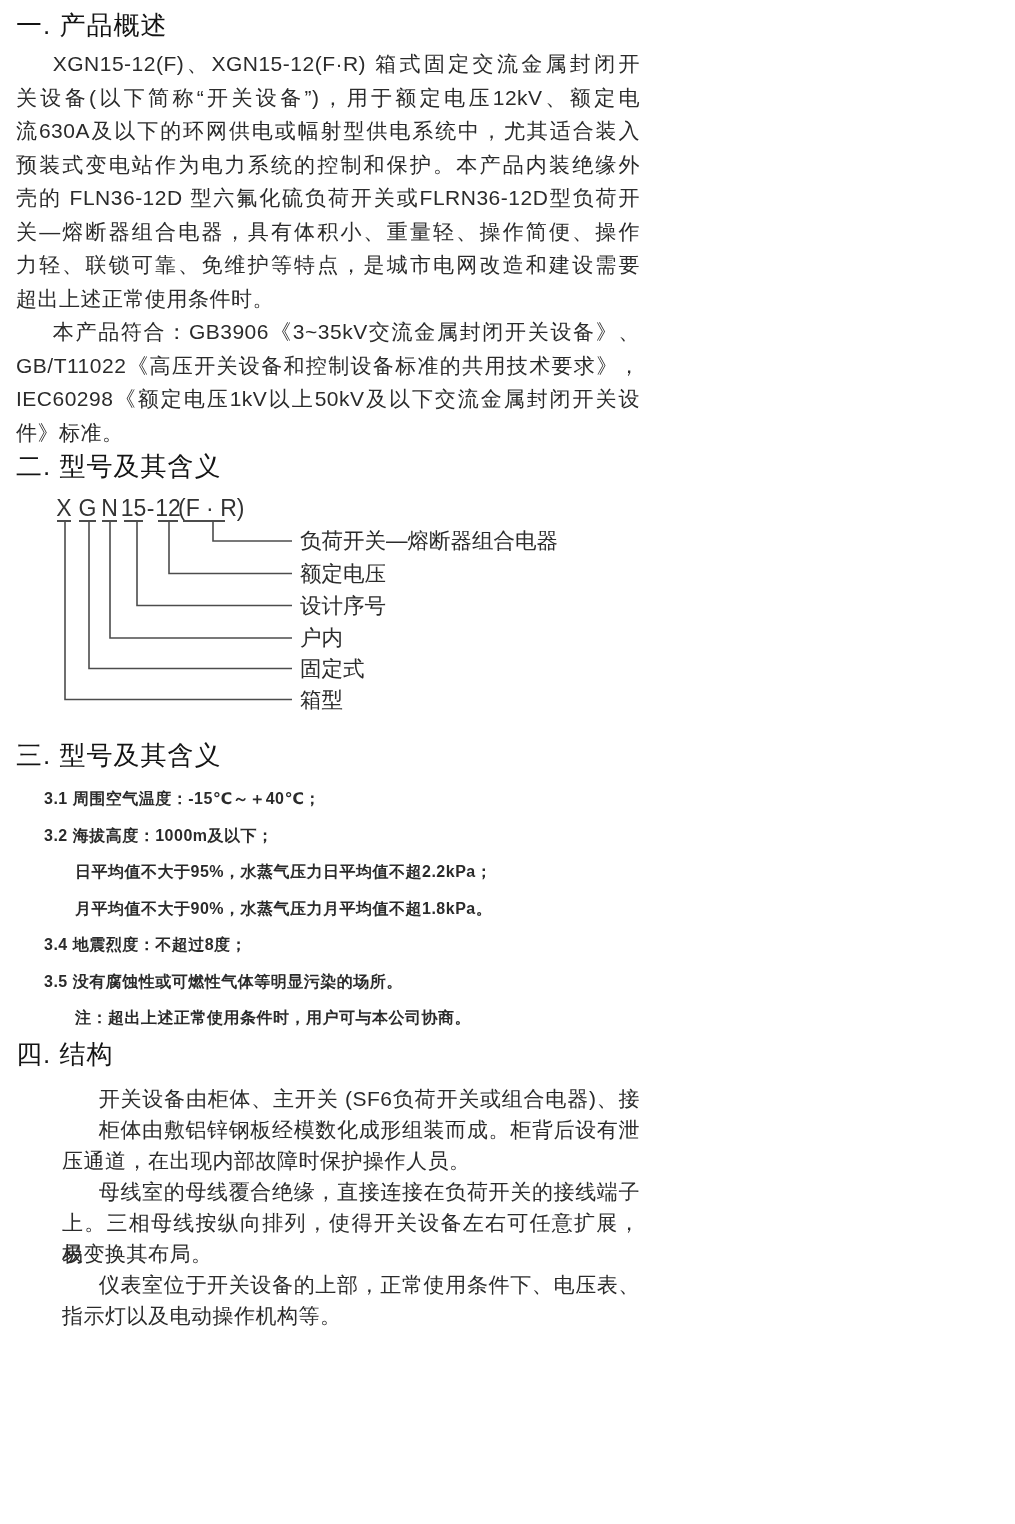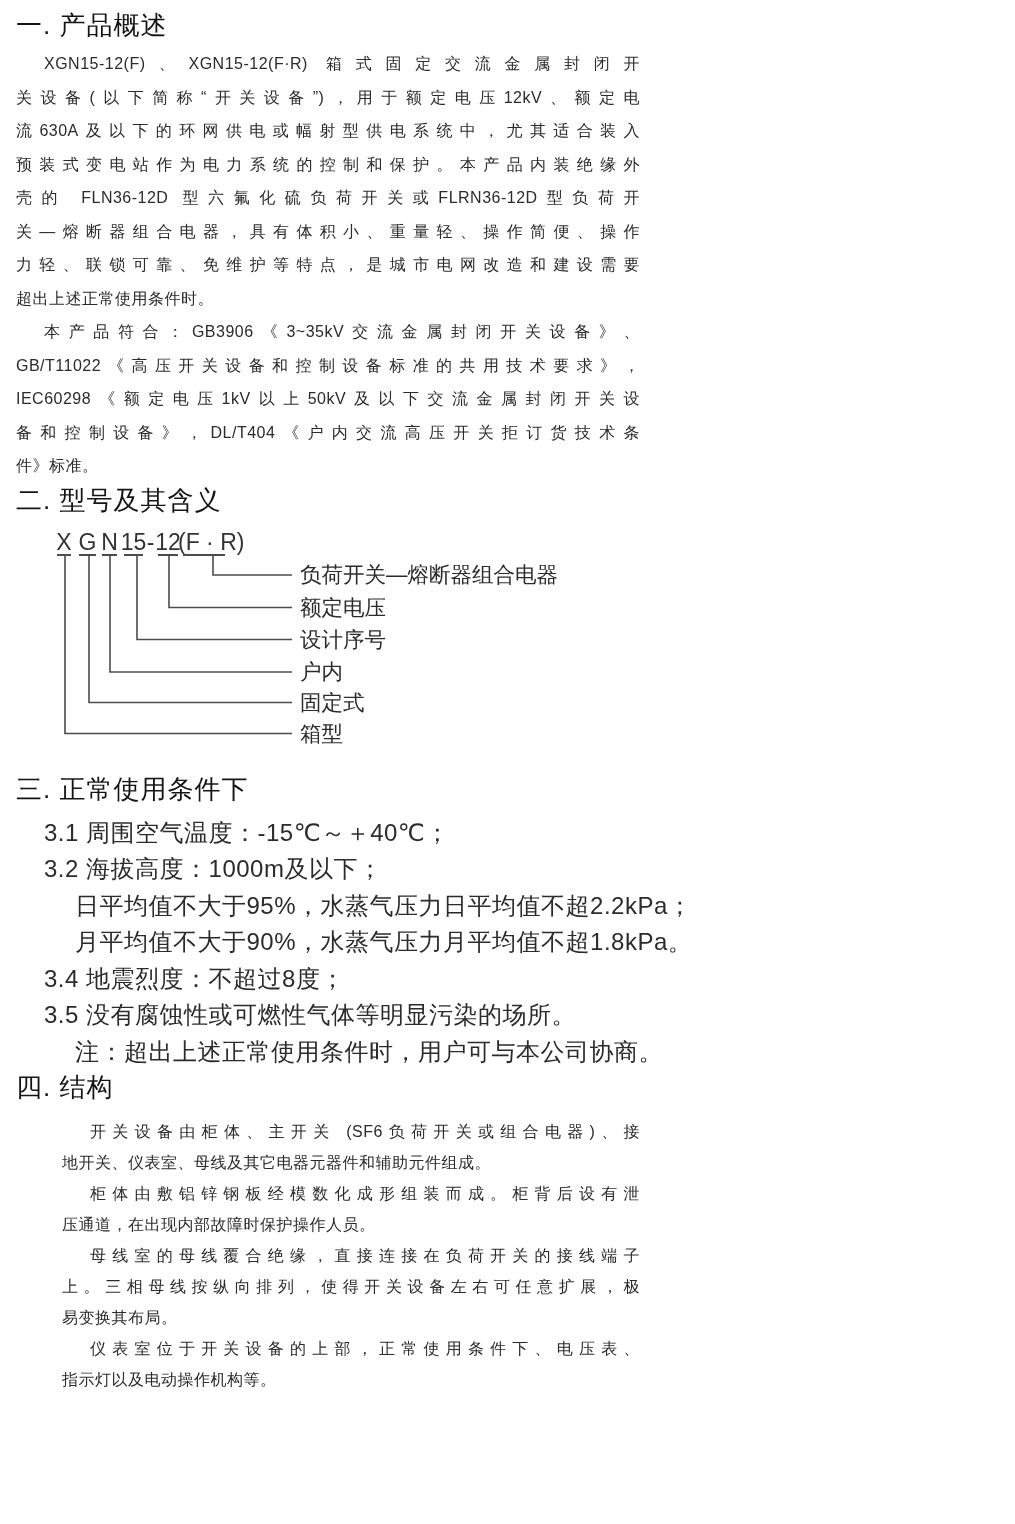--- a/index.html
+++ b/index.html
@@ -18,36 +18,37 @@
     color: #141414;
     letter-spacing: 1px;
   }
   .t2 { margin: 38px 0 0 38px; }
   .t3 { margin: 34px 0 0 31px; }
   .t4 { margin: 29px 0 0 0; }
   .paras { width: 624px; }
   .paras1 { margin-top: 5px; }
   .paras4 { margin-top: 12px; }
   .pline {
-    font-size: 16px;
+    font-size: 21px;
     line-height: 33.5px; height: 33.5px;
     text-align: left;
     letter-spacing: 0.5px;
     white-space: nowrap;
   }
   .pline.fill { white-space: normal; text-align: justify; text-align-last: justify; }
   .pline.indent { text-indent: 1.75em; }
   .paras4 .pline { line-height: 31px; height: 31px; margin-left: 46px; }
   .conds { margin-top: 9px; width: 624px; }
   .cond {
-    font-size: 24px;
+    font-size: 16px;
     line-height: 36.5px; height: 36.5px;
     padding-left: 28px;
     letter-spacing: 0.5px;
     white-space: nowrap;
+    font-weight: bold;
   }
   .cond.sub { padding-left: 59px; }
   svg.diagram { display: block; }
   .dg-model { font-size: 23px; fill: #333333; }
   .dg-label { font-size: 21.5px; fill: #2b2b2b; }
 </style>
 </head>
 <body>
 
 <div class="page">
@@ -62,21 +63,20 @@
           <div class="pline fill">预装式变电站作为电力系统的控制和保护。本产品内装绝缘外</div>
           <div class="pline fill">壳的 FLN36-12D 型六氟化硫负荷开关或FLRN36-12D型负荷开</div>
           <div class="pline fill">关—熔断器组合电器，具有体积小、重量轻、操作简便、操作</div>
           <div class="pline fill">力轻、联锁可靠、免维护等特点，是城市电网改造和建设需要</div>
           <div class="pline">超出上述正常使用条件时。</div>
         </div>
         <div class="para">
           <div class="pline indent fill">本产品符合：GB3906《3~35kV交流金属封闭开关设备》、</div>
           <div class="pline fill">GB/T11022《高压开关设备和控制设备标准的共用技术要求》，</div>
           <div class="pline fill">IEC60298《额定电压1kV以上50kV及以下交流金属封闭开关设</div>
-          <div class="pline fill">备和控制设备》，DL/T404《户内交流高压开关拒订货技术条</div>
           <div class="pline">件》标准。</div>
         </div>
       </div>
   </section>
 
   <section>
     <h2 class="sec-title t2">二. 型号及其含义</h2>
     <svg class="diagram" id="model-diagram" width="620" height="255" viewBox="0 0 620 255">
         <text x="162" y="33" text-anchor="start" class="dg-model">(F · R)</text>
         <line x1="167" y1="38" x2="209" y2="38" stroke="#4c4c4c" stroke-width="2"></line>
@@ -100,38 +100,37 @@
         <text x="284" y="185.5" dominant-baseline="central" class="dg-label">固定式</text>
         <text x="48" y="33" text-anchor="middle" class="dg-model">X</text>
         <line x1="41" y1="38" x2="55" y2="38" stroke="#4c4c4c" stroke-width="2"></line>
         <polyline points="49,38 49,216.5 276,216.5" fill="none" stroke="#4c4c4c" stroke-width="1.6"></polyline>
         <text x="284" y="216.5" dominant-baseline="central" class="dg-label">箱型</text>
         <text x="134.5" y="33" text-anchor="middle" class="dg-model">-</text>
       </svg>
   </section>
 
   <section>
-    <h2 class="sec-title t3">三. 正常使用条件下</h2>
+    <h2 class="sec-title t3">三. 型号及其含义</h2>
     <div class="conds">
         <div class="cond">3.1 周围空气温度：-15℃～＋40℃；</div>
         <div class="cond">3.2 海拔高度：1000m及以下；</div>
         <div class="cond sub">日平均值不大于95%，水蒸气压力日平均值不超2.2kPa；</div>
         <div class="cond sub">月平均值不大于90%，水蒸气压力月平均值不超1.8kPa。</div>
         <div class="cond">3.4 地震烈度：不超过8度；</div>
         <div class="cond">3.5 没有腐蚀性或可燃性气体等明显污染的场所。</div>
         <div class="cond sub">注：超出上述正常使用条件时，用户可与本公司协商。</div>
       </div>
   </section>
 
   <section>
     <h2 class="sec-title t4">四. 结构</h2>
     <div class="paras paras4">
         <div class="para">
           <div class="pline indent fill">开关设备由柜体、主开关 (SF6负荷开关或组合电器)、接</div>
-          <div class="pline">地开关、仪表室、母线及其它电器元器件和辅助元件组成。</div>
         </div>
         <div class="para">
           <div class="pline indent fill">柜体由敷铝锌钢板经模数化成形组装而成。柜背后设有泄</div>
           <div class="pline">压通道，在出现内部故障时保护操作人员。</div>
         </div>
         <div class="para">
           <div class="pline indent fill">母线室的母线覆合绝缘，直接连接在负荷开关的接线端子</div>
           <div class="pline fill">上。三相母线按纵向排列，使得开关设备左右可任意扩展，极</div>
           <div class="pline">易变换其布局。</div>
         </div>

